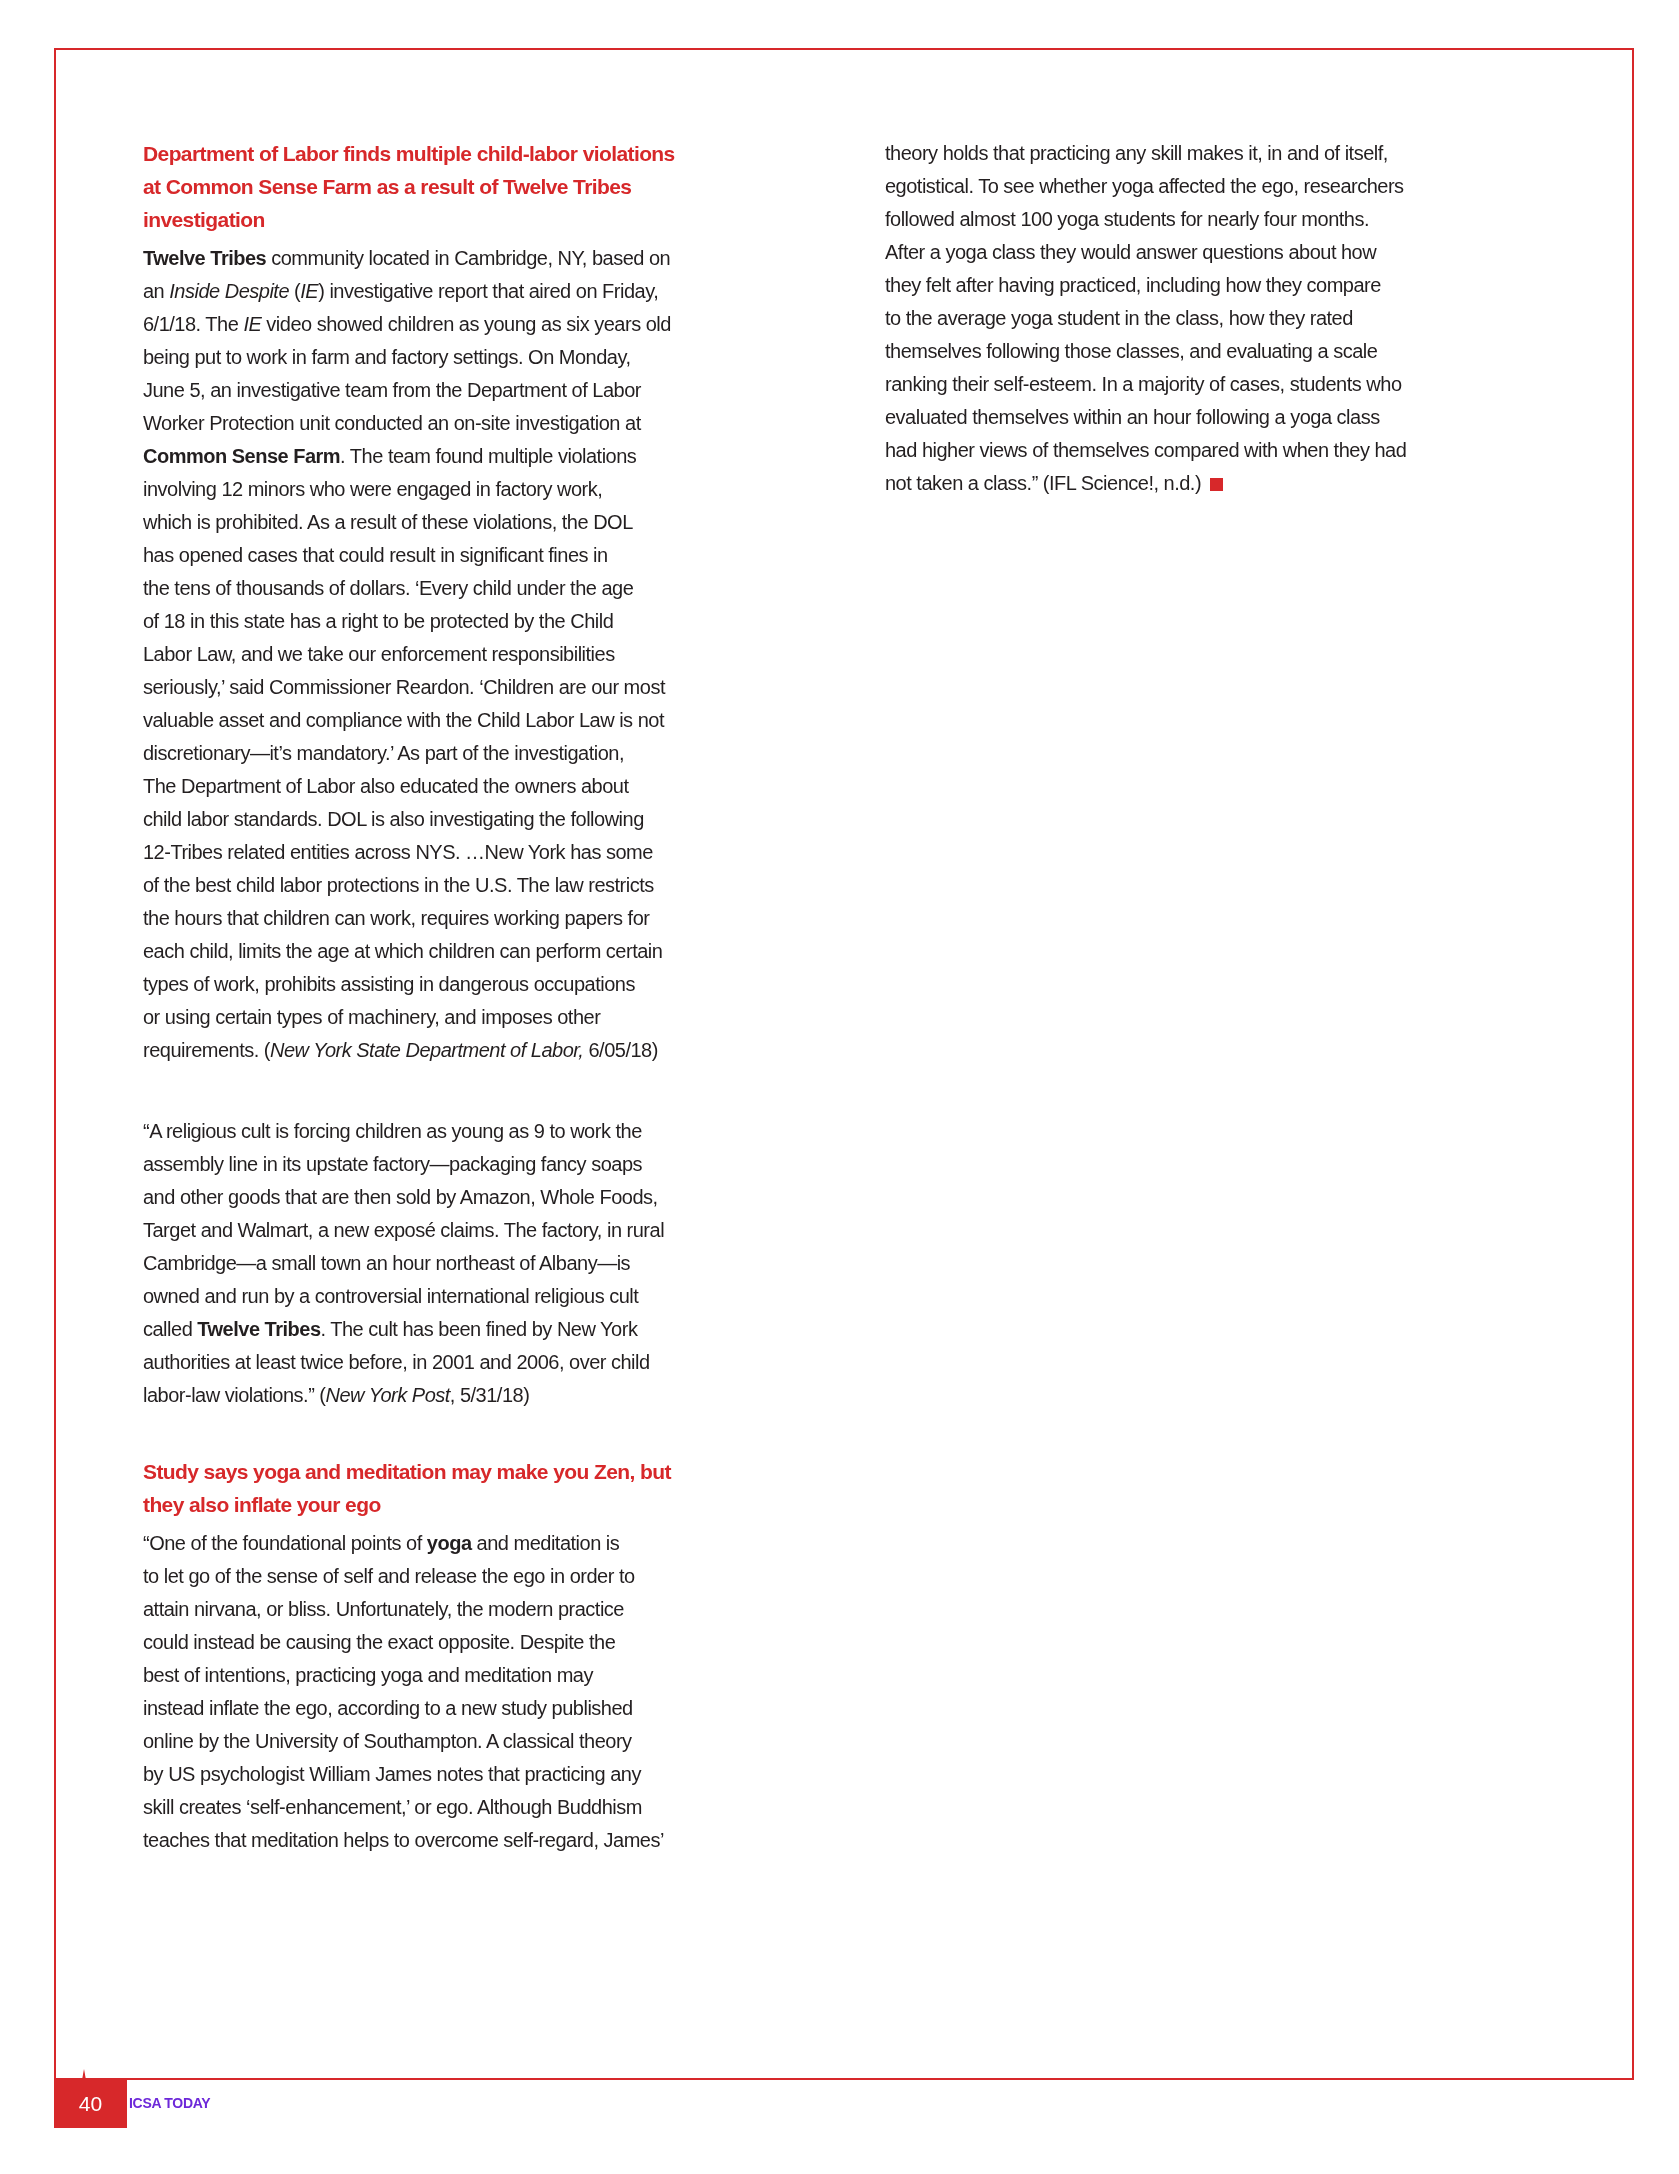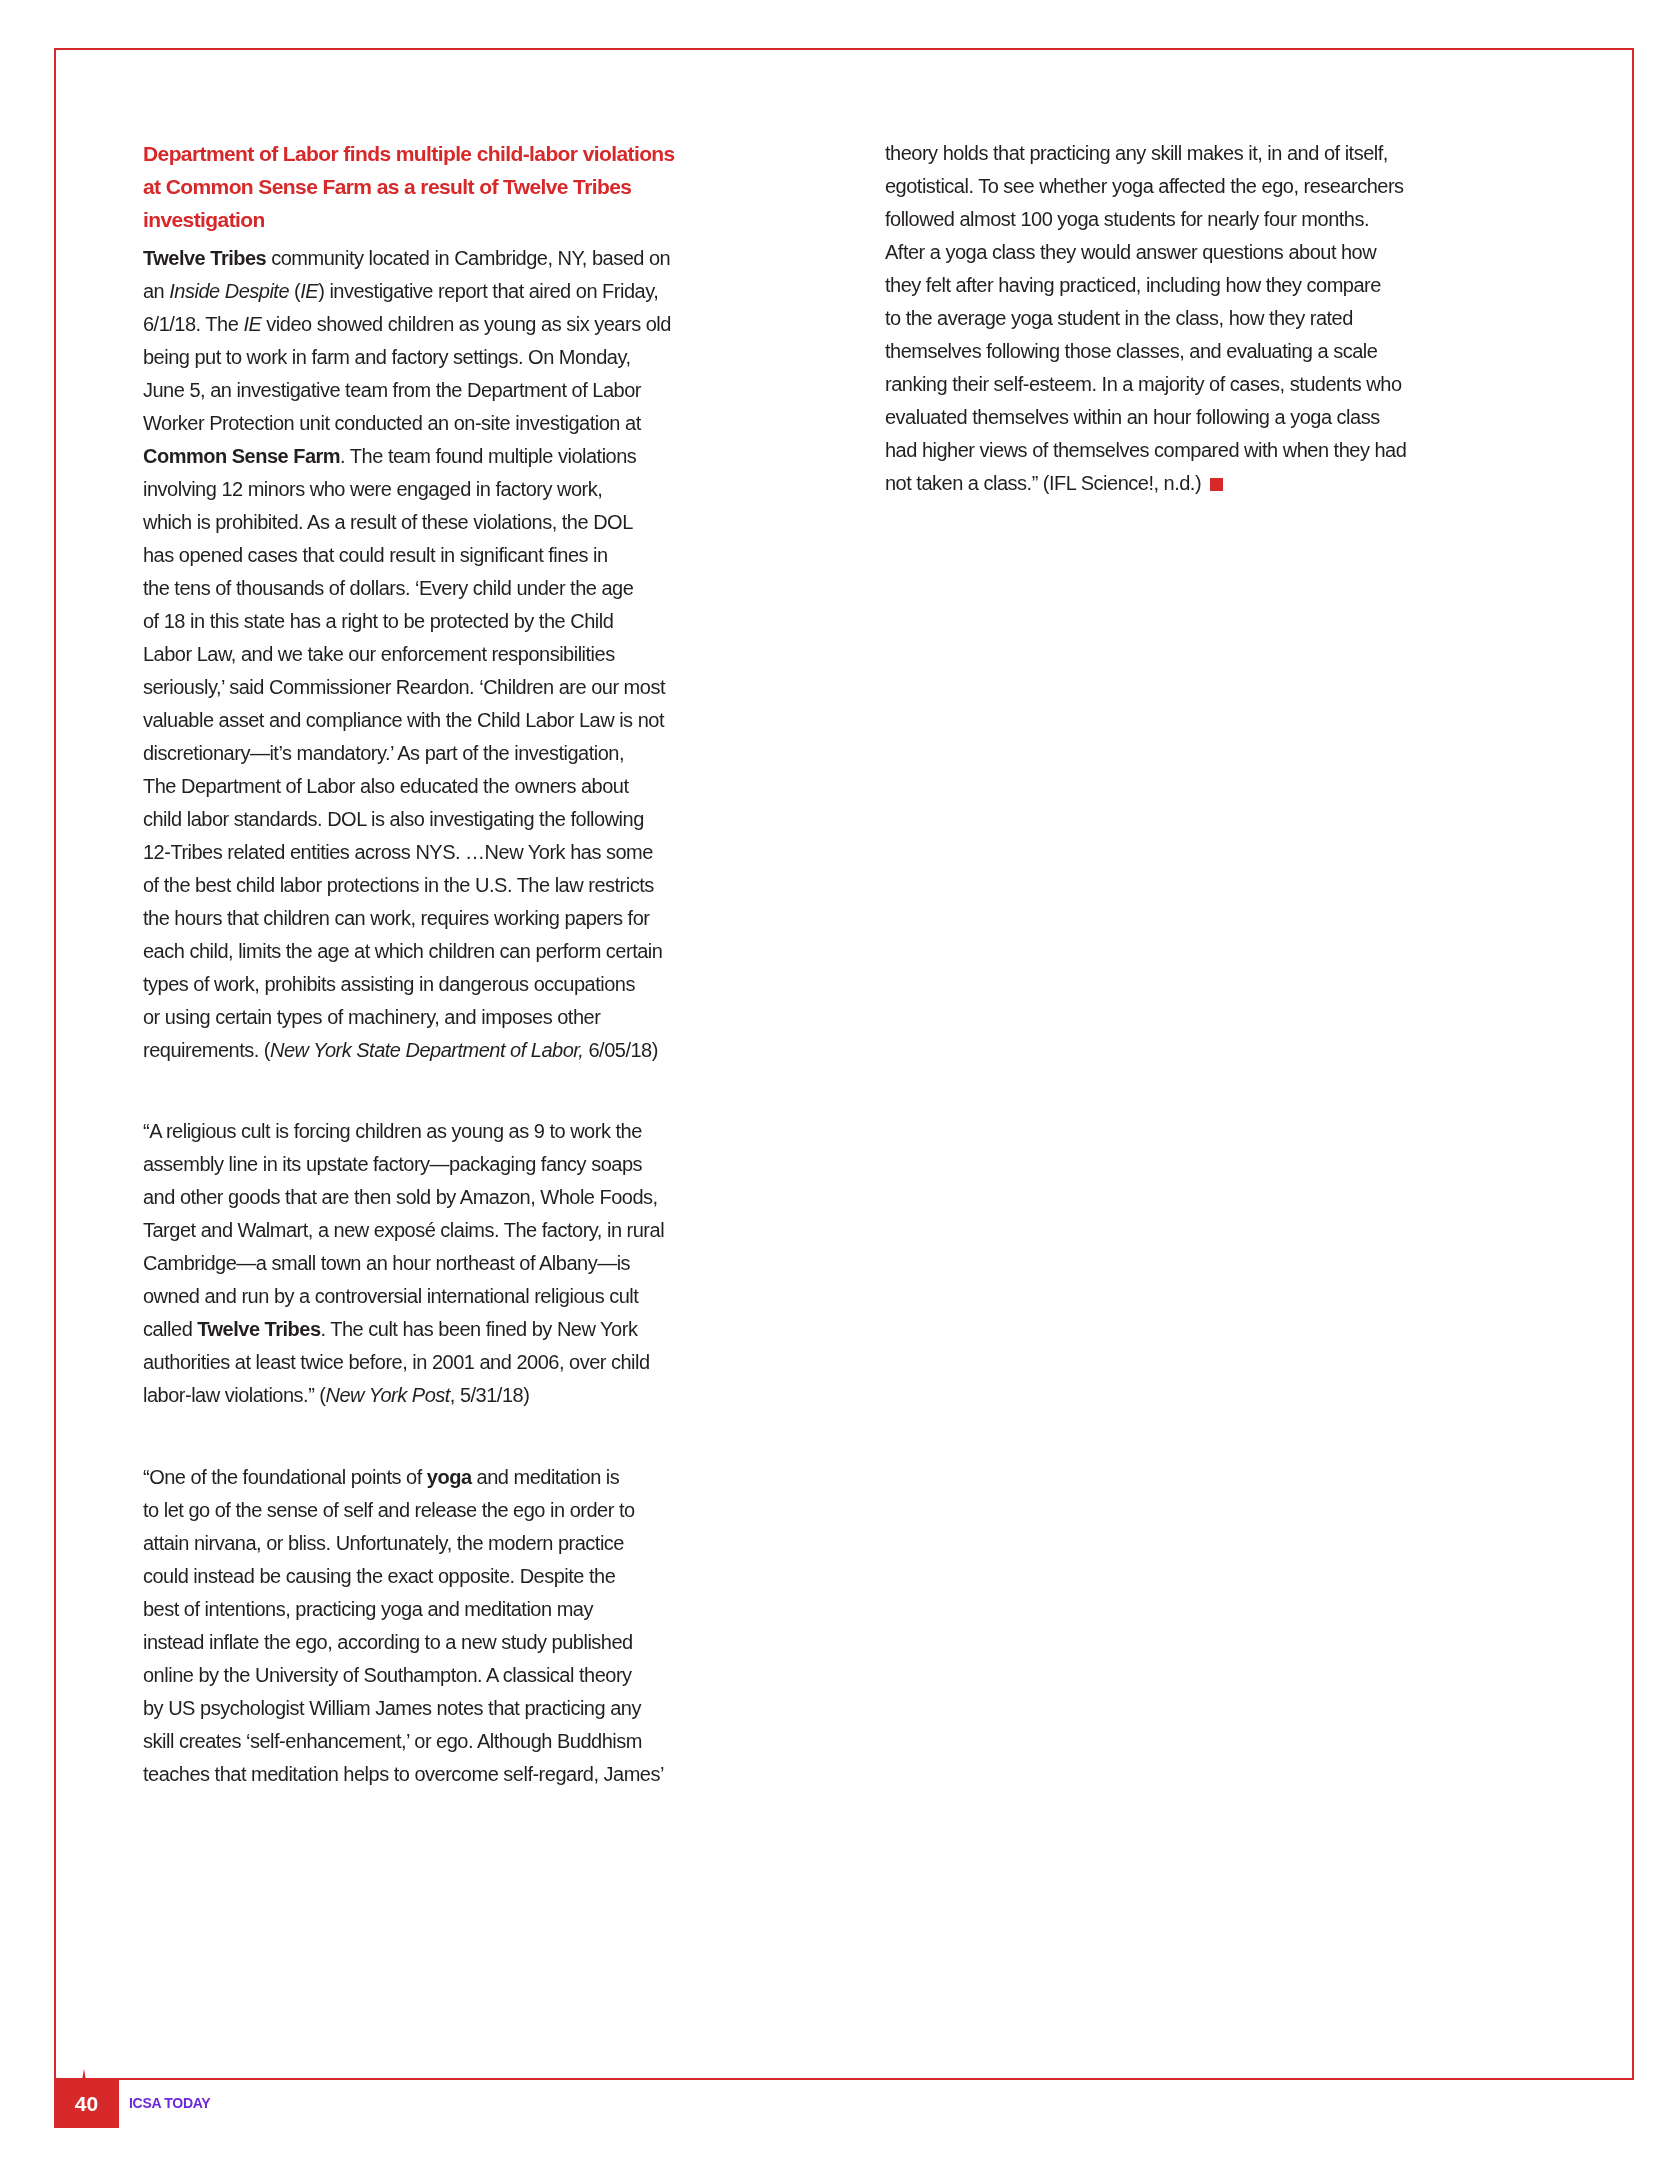--- a/index.html
+++ b/index.html
@@ -26,23 +26,23 @@
     letter-spacing: -0.5px; margin: 5.6px 0 0 0; white-space: pre-line;
   }
   .gap { height: 43px; }
   .body b { font-weight: bold; }
   .end-mark {
     display: inline-block; width: 13px; height: 13px;
     background: #d7282a; margin-left: 9.4px; vertical-align: -0.9px;
   }
   .footer-num {
     position: absolute; left: 54px; top: 2079px;
-    width: 65px; height: 49px; background: #d7282a;
+    width: 73px; height: 49px; background: #d7282a;
     color: #ffffff; font-family: "Liberation Sans", sans-serif;
-    font-weight: bold; font-size: 21px; line-height: 49px; text-align: center;
+    font-weight: normal; font-size: 21px; line-height: 49px; text-align: center;
   }
   .footer-tick {
     position: absolute; left: 82px; top: 2069px;
     width: 0; height: 0;
     border-left: 2.8px solid transparent; border-right: 2.8px solid transparent;
     border-bottom: 11.3px solid #d7282a;
   }
   .footer-title {
     position: absolute; left: 129px; top: 2079px; height: 49px;
     font-family: "Liberation Sans", sans-serif; font-weight: bold;
@@ -87,20 +87,22 @@
   <p class="body"><span>“A religious cult is forcing children as young as 9 to work the
 assembly line in its upstate factory—packaging fancy soaps
 and other goods that are then sold by Amazon, Whole Foods,
 Target and Walmart, a new exposé claims. The factory, in rural
 Cambridge—a small town an hour northeast of Albany—is
 owned and run by a controversial international religious cult
 called </span><b>Twelve Tribes</b><span>. The cult has been fined by New York
 authorities at least twice before, in 2001 and 2006, over child
 labor-law violations.” (</span><i>New York Post</i><span>, 5/31/18)</span></p>
   <div class="gap"></div>
+  <h2 class="heading">Study says yoga and meditation may make you Zen, but
+they also inflate your ego</h2>
   <p class="body"><span>“One of the foundational points of </span><b>yoga</b><span> and meditation is
 to let go of the sense of self and release the ego in order to
 attain nirvana, or bliss. Unfortunately, the modern practice
 could instead be causing the exact opposite. Despite the
 best of intentions, practicing yoga and meditation may
 instead inflate the ego, according to a new study published
 online by the University of Southampton. A classical theory
 by US psychologist William James notes that practicing any
 skill creates ‘self-enhancement,’ or ego. Although Buddhism
 teaches that meditation helps to overcome self-regard, James’</span></p>

